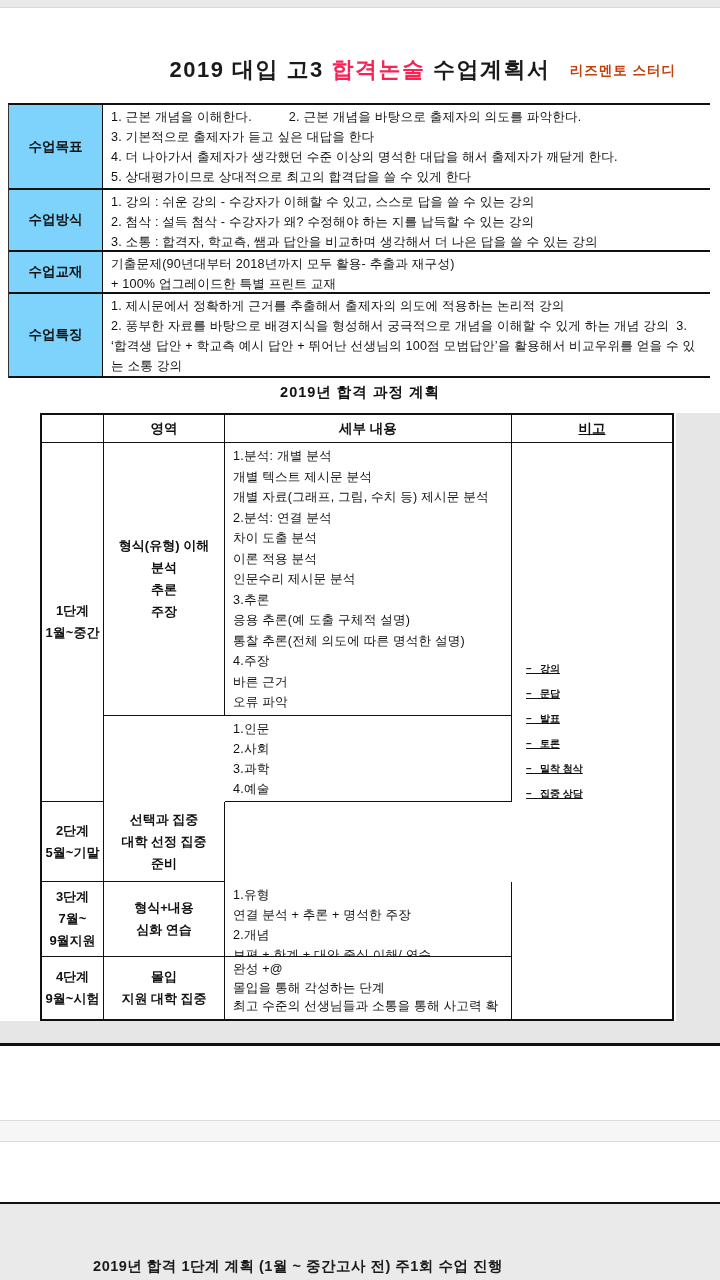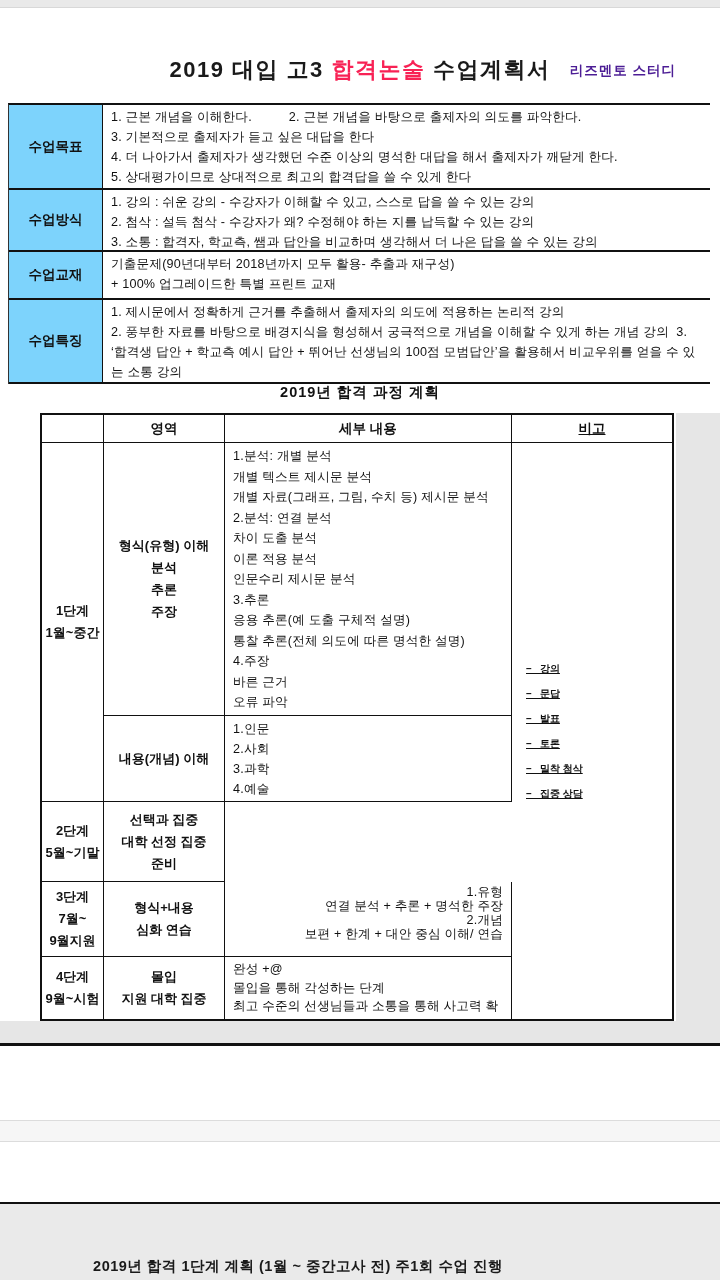--- a/index.html
+++ b/index.html
@@ -23,32 +23,32 @@
             background:#e6e6e6; border-bottom:3px solid #111; }
   .band-2 { position:absolute; left:0; top:1120px; width:720px; height:22px;
             background:#f6f6f6; border-top:1px solid #dcdcdc; border-bottom:1px solid #dcdcdc; }
 
   
   .header { position:absolute; left:0; top:48px; width:720px; height:44px;
             display:flex; align-items:center; justify-content:center; }
   .main-title { font-size:22px; font-weight:600; letter-spacing:1.5px; color:#1a1a1a; }
   .main-title .hl { color:#f82255; font-weight:700; }
   .brand { position:absolute; right:44px; top:14px; font-size:13.5px; font-weight:700;
-           color:#4c1d95; letter-spacing:1px; }
+           color:#c2410c; letter-spacing:1px; }
 
   
   .info-table { position:absolute; left:8px; top:103px; width:702px;
                 border-top:2px solid #111; border-left:1px solid #333; }
   .info-row { display:flex; border-bottom:2px solid #111; }
   .info-label { width:94px; flex:0 0 94px; background:#7dd3fc;
                 display:flex; align-items:center; justify-content:center;
                 font-size:13.5px; font-weight:700; border-right:1px solid #111; }
   .info-content { flex:1; padding:2px 8px; font-size:12.6px; font-weight:500;
                   line-height:20px; letter-spacing:0.2px; overflow:hidden; }
-  .h-r1 { height:85px; } .h-r2 { height:62px; } .h-r3 { height:48px; } .h-r4 { height:84px; }
+  .h-r1 { height:85px; } .h-r2 { height:62px; } .h-r3 { height:42px; } .h-r4 { height:84px; }
 
   
   .plan-caption { position:absolute; left:0; top:383px; width:720px; text-align:center;
                   font-size:14.5px; font-weight:700; letter-spacing:1px; }
 
   
   .plan-table { position:absolute; left:40px; top:413px; width:634px; height:608px;
                 display:grid;
                 grid-template-columns:62px 121px 287px 1fr;
                 grid-template-rows:28px 273px 86px 80px 75px 1fr;
@@ -57,21 +57,21 @@
   .cell.last-col { border-right:none;text-decoration:underline; }
   .cell.last-row { border-bottom:none; }
   .th { display:flex; align-items:center; justify-content:center;
         font-size:13.5px; font-weight:700; }
   .stage, .area { display:flex; align-items:center; justify-content:center;
                   text-align:center; font-size:13px; font-weight:700; line-height:22px; }
   .detail { padding:3px 8px; font-size:12.6px; font-weight:500; letter-spacing:0.2px; }
   .lh-big { line-height:20.5px; }
   .lh-med { line-height:20px; }
   .lh-sm  { line-height:18.5px; }
-  .lh-xs  { line-height:14px;text-align:right; }
+  .lh-xs  { line-height:20px; }
   .remark { display:flex; align-items:center; }
   .remark .pre { padding-left:14px; font-size:10px; font-weight:700; line-height:25px; }
 
   
   .p-h1{grid-area:1/1;} .p-h2{grid-area:1/2;} .p-h3{grid-area:1/3;} .p-h4{grid-area:1/4;}
   .p-s1{grid-area:2/1/4/2;} .p-s2{grid-area:4/1;} .p-s3{grid-area:5/1;} .p-s4{grid-area:6/1;}
   .p-a1{grid-area:2/2;} .p-a2{grid-area:3/2;} .p-a3{grid-area:4/2;} .p-a4{grid-area:5/2;} .p-a5{grid-area:6/2;}
   .p-d1{grid-area:2/3;} .p-d2{grid-area:3/3;} .p-d3{grid-area:4/3;} .p-d4{grid-area:5/3;} .p-d5{grid-area:6/3;}
   .p-rm{grid-area:2/4/7/5;}
 
@@ -142,23 +142,20 @@
 차이 도출 분석
 이론 적용 분석
 인문수리 제시문 분석
 3.추론
 응용 추론(예 도출 구체적 설명)
 통찰 추론(전체 의도에 따른 명석한 설명)
 4.주장
 바른 근거
 오류 파악</div>
 
-  <div class="cell area p-a2">
-      <span class="pre">내용(개념) 이해</span>
-    </div>
   <div class="cell detail lh-med pre p-d2">1.인문
 2.사회
 3.과학
 4.예술</div>
 
   <div class="cell stage p-s2">
       <span class="pre">2단계
 5월~기말</span>
     </div>
   <div class="cell area p-a3">

